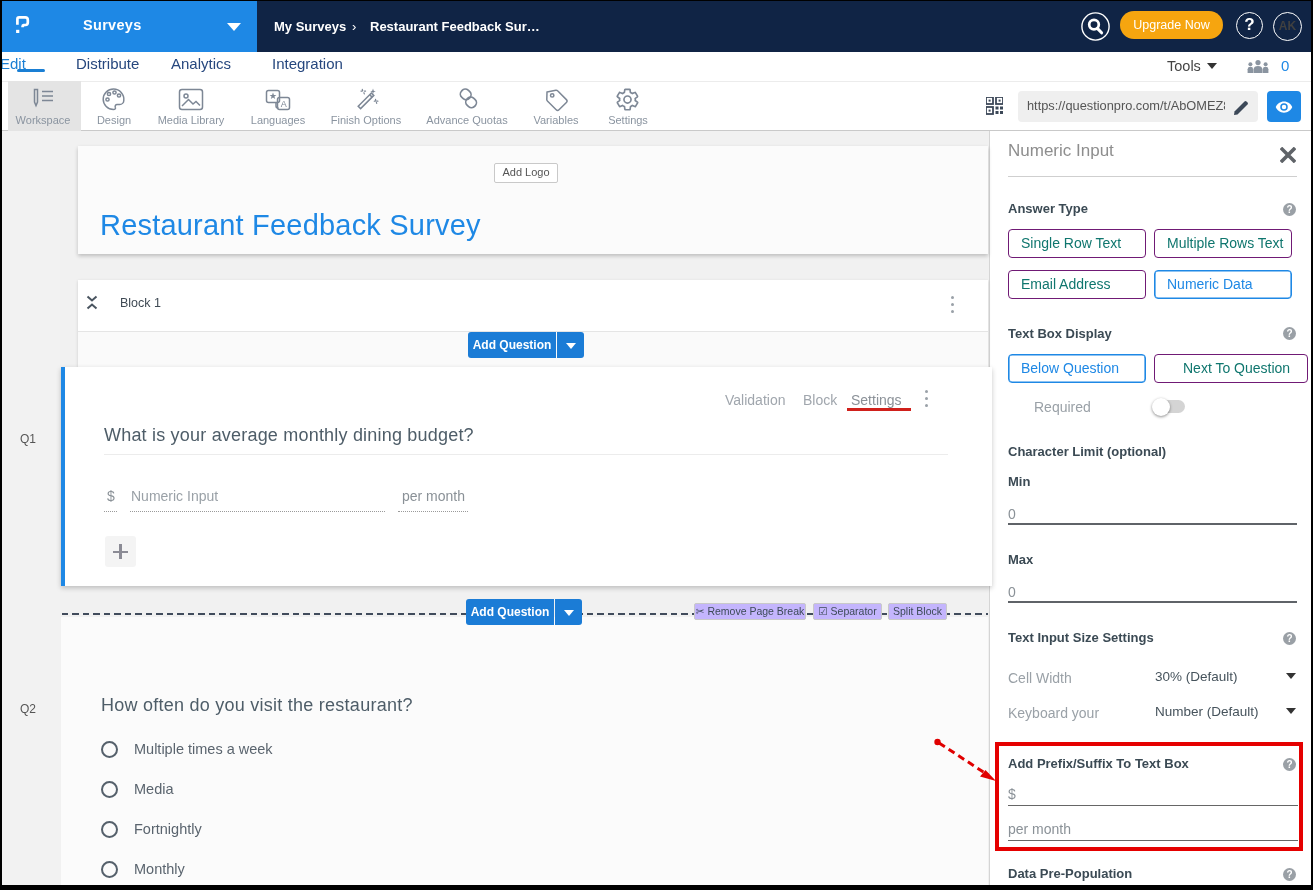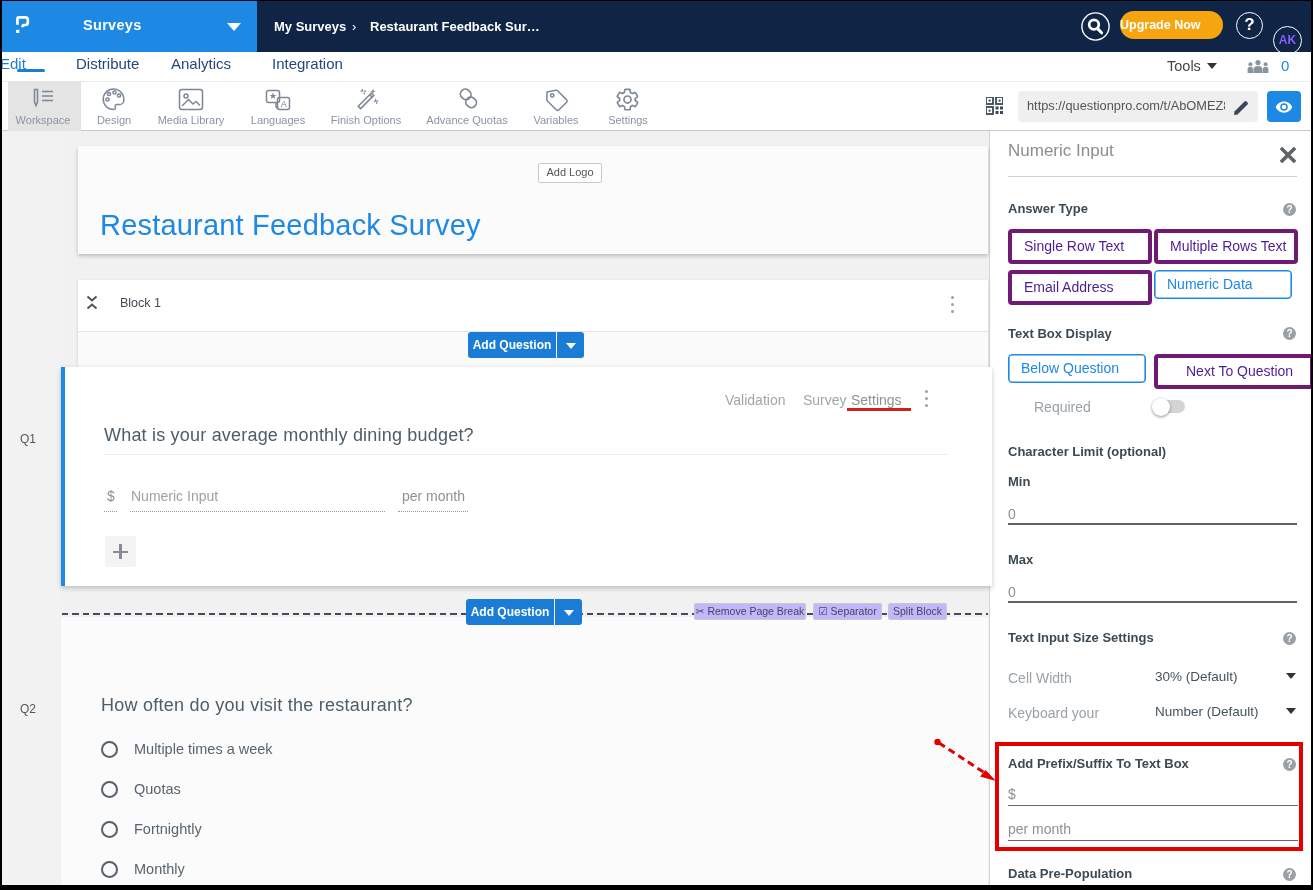--- a/index.html
+++ b/index.html
@@ -22,21 +22,21 @@
   #wscell{left:8px;top:0;width:73px;height:50px;background:#e4e4e4;}
   .ticon{top:7px;}
   .tlabel{top:114px;font-size:11px;color:#8a94a0;text-align:center;white-space:nowrap;}
   
   #leftrail{left:2px;top:131px;width:58px;height:755px;background:#f2f2f2;}
   #canvas{left:60px;top:131px;width:929px;height:755px;background:#f1f1f1;}
   #sidebar{left:989px;top:131px;width:322px;height:755px;background:#fff;border-left:1px solid #d5d5d5;}
   .qlab{left:20px;font-size:12px;color:#555;}
   
   #titlecard{left:78px;top:146px;width:910px;height:108px;background:#fbfbfb;box-shadow:0 2px 4px rgba(0,0,0,.22);}
-  #addlogo{left:494px;top:163px;width:62px;height:18px;background:#fff;border:1px solid #c9c9c9;border-radius:2px;font-size:11px;color:#555;text-align:center;line-height:17px;margin-left:44px;}
+  #addlogo{left:494px;top:163px;width:62px;height:18px;background:#fff;border:1px solid #c9c9c9;border-radius:2px;font-size:11px;color:#555;text-align:center;line-height:17px;}
   #stitle{left:100px;top:209px;font-size:29px;color:#1e88e5;letter-spacing:.2px;}
   #blockcard{left:78px;top:280px;width:910px;height:87px;background:#fff;box-shadow:0 1px 3px rgba(0,0,0,.15);}
   #blockrow1{left:0;top:0;width:910px;height:51px;border-bottom:1px solid #e5e5e5;}
   #blockrow2{left:0;top:52px;width:910px;height:35px;background:#fafafa;}
   #blocktitle{left:42px;top:16px;font-size:12.5px;color:#3f4a54;}
   .vdots{width:3px;}
   .vdots i{display:block;width:3px;height:3px;border-radius:50%;background:#9aa1a8;margin-bottom:4px;}
   .addqmain{width:88px;height:26px;background:#1b7cd6;border-radius:3px 0 0 3px;color:#fff;font-size:12px;font-weight:bold;text-align:center;line-height:26px;}
   .addqdd{width:27px;height:26px;background:#1b7cd6;border-radius:0 3px 3px 0;}
   .addqdd b{position:absolute;left:9px;top:11px;width:0;height:0;border-left:5px solid transparent;border-right:5px solid transparent;border-top:6px solid #fff;}
@@ -55,21 +55,21 @@
   
   #q2sec{left:61px;top:617px;width:927px;height:268px;background:#fbfbfb;}
   #qtext2{left:101px;top:695px;font-size:18px;color:#4e5d68;letter-spacing:.25px;}
   .radio{left:101px;width:13px;height:13px;border:2px solid #55606b;border-radius:50%;background:#fbfbfb;}
   .rlab{left:134px;font-size:14.5px;color:#5a646e;}
   
   .sb{left:1008px;}
   .sbold{font-size:13px;font-weight:bold;color:#3b4a54;}
   .sgray{font-size:14px;color:#9aa1a7;}
   .qm{left:1283px;width:13px;height:13px;border-radius:50%;background:#9aa0a6;color:#fff;font-size:10px;font-weight:bold;text-align:center;line-height:13px;}
-  .sbtn{width:124px;height:27px;border:4px solid #701a75;border-radius:4px;background:#fff;font-size:14px;color:#4c1d95;line-height:27px;padding-left:12px;}
+  .sbtn{width:124px;height:27px;border:1px solid #701a75;border-radius:4px;background:#fff;font-size:14px;color:#0f766e;line-height:27px;padding-left:12px;}
   .sbtn.on{border:1px solid #1e88e5;color:#1e88e5;box-shadow:inset 0 0 0 0.6px #1e88e5;}
   .uline{width:289px;height:1.5px;background:#5f6368;}
   .sval{font-size:13.5px;color:#46535c;}
   .scaret{width:0;height:0;border-left:5px solid transparent;border-right:5px solid transparent;border-top:6px solid #333;}
   #redbox{left:995px;top:742px;width:300px;height:101px;border:4px solid #e50000;background:#fff;}
   
   .frame{background:#000;z-index:50;}
 </style>
 </head>
 <body>
@@ -84,23 +84,23 @@
 <div class="abs" id="brandcaret"></div>
 <div class="abs bc" style="left:274px;">My Surveys</div>
 <div class="abs bc" style="left:352px;font-weight:normal;">›</div>
 <div class="abs bc" style="left:370px;">Restaurant Feedback Sur…</div>
 
 <div class="abs" style="left:1081px;top:12px;"><svg width="29" height="29" viewBox="0 0 29 29">
       <circle cx="14.5" cy="14.5" r="13.6" fill="none" stroke="#fff" stroke-width="1.4"></circle>
       <circle cx="13" cy="12.6" r="4.8" fill="none" stroke="#fff" stroke-width="2.7"></circle>
       <line x1="16.6" y1="16.6" x2="20.6" y2="20.8" stroke="#fff" stroke-width="3" stroke-linecap="round"></line>
     </svg></div>
-<div class="abs" style="left:1120px;top:11px;width:103px;height:28px;background:#f6a50f;border-radius:14px;color:#fff;font-weight:bold;font-size:12.5px;text-align:left;line-height:28px;">Upgrade Now</div>
+<div class="abs" style="left:1120px;top:11px;width:103px;height:28px;background:#f6a50f;border-radius:14px;color:#fff;font-weight:normal;font-size:12.5px;text-align:center;line-height:28px;">Upgrade Now</div>
 <div class="abs" style="left:1236px;top:12px;width:27px;height:27px;border:1.5px solid #fff;border-radius:50%;box-sizing:border-box;color:#fff;font-size:17px;font-weight:bold;text-align:center;line-height:24px;">?</div>
-<div class="abs" style="left:1273px;top:12px;width:29px;height:29px;border:1.5px solid #fff;border-radius:50%;box-sizing:border-box;color:#8b5cf6;font-size:12px;font-weight:bold;text-align:center;line-height:26px;margin-top:14px;">AK</div>
+<div class="abs" style="left:1273px;top:12px;width:29px;height:29px;border:1.5px solid #fff;border-radius:50%;box-sizing:border-box;color:#404040;font-size:12px;font-weight:bold;text-align:center;line-height:26px;">AK</div>
 
 <div class="abs" id="tabsrow"></div>
 <div class="abs tab" id="tabedit" style="left:0;">Edit</div>
 <div class="abs" id="editline"></div>
 <div class="abs tab" style="left:76px;">Distribute</div>
 <div class="abs tab" style="left:171px;">Analytics</div>
 <div class="abs tab" style="left:272px;text-align:right;">Integration</div>
 <div class="abs" style="left:1167px;top:58px;font-size:14.5px;color:#444;">Tools</div>
 <div class="abs scaret" style="left:1207px;top:63px;"></div>
 <div class="abs" style="left:1246px;top:59px;"><svg width="24" height="13" viewBox="0 0 24 13" fill="#8a94a0">
@@ -215,21 +215,21 @@
       <i></i>
     </div>
 </div>
 <div class="abs addqmain" style="left:468px;top:332px;">Add Question</div>
 <div class="abs addqdd" style="left:557px;top:332px;">
     <b></b>
   </div>
 
 <div class="abs" id="q1block"></div>
 <div class="abs vls" style="left:725px;">Validation</div>
-<div class="abs vls" style="left:803px;">Survey</div>
+<div class="abs vls" style="left:803px;">Block</div>
 <div class="abs vls" style="left:851px;color:#8b9198;">Settings</div>
 <div class="abs" id="redul"></div>
 <div class="abs vdots" style="left:925px;top:390px;">
     <i></i>
     <i></i>
     <i></i>
   </div>
 <div class="abs" id="qtext1">What is your average monthly dining budget?</div>
 <div class="abs" id="qhr"></div>
 <div class="abs inptxt" style="left:107px;color:#8a9197;">$</div>
@@ -250,21 +250,21 @@
   </div>
 <div class="abs pgbtn" style="left:694px;width:110px;">✂ Remove Page Break</div>
 <div class="abs pgbtn" style="left:813px;width:67px;">☑ Separator</div>
 <div class="abs pgbtn" style="left:888px;width:57px;">Split Block</div>
 
 <div class="abs" id="q2sec"></div>
 <div class="abs" id="qtext2">How often do you visit the restaurant?</div>
 <div class="abs radio" style="top:741px;"></div>
 <div class="abs rlab" style="top:741px;">Multiple times a week</div>
 <div class="abs radio" style="top:781px;"></div>
-<div class="abs rlab" style="top:781px;">Quotas</div>
+<div class="abs rlab" style="top:781px;">Media</div>
 <div class="abs radio" style="top:821px;"></div>
 <div class="abs rlab" style="top:821px;">Fortnightly</div>
 <div class="abs radio" style="top:861px;"></div>
 <div class="abs rlab" style="top:861px;">Monthly</div>
 
 <div class="abs sb" style="top:141px;font-size:17px;color:#8e8e8e;">Numeric Input</div>
 <div class="abs" style="left:1280px;top:147px;"><svg width="16" height="16" viewBox="0 0 16 16">
       <path d="M2.2 2.2 L13.8 13.8 M13.8 2.2 L2.2 13.8" stroke="#5f6368" stroke-width="3.6" stroke-linecap="square"></path>
     </svg></div>
 <div class="abs sb" style="top:176px;width:289px;height:1px;background:#cfcfcf;"></div>

